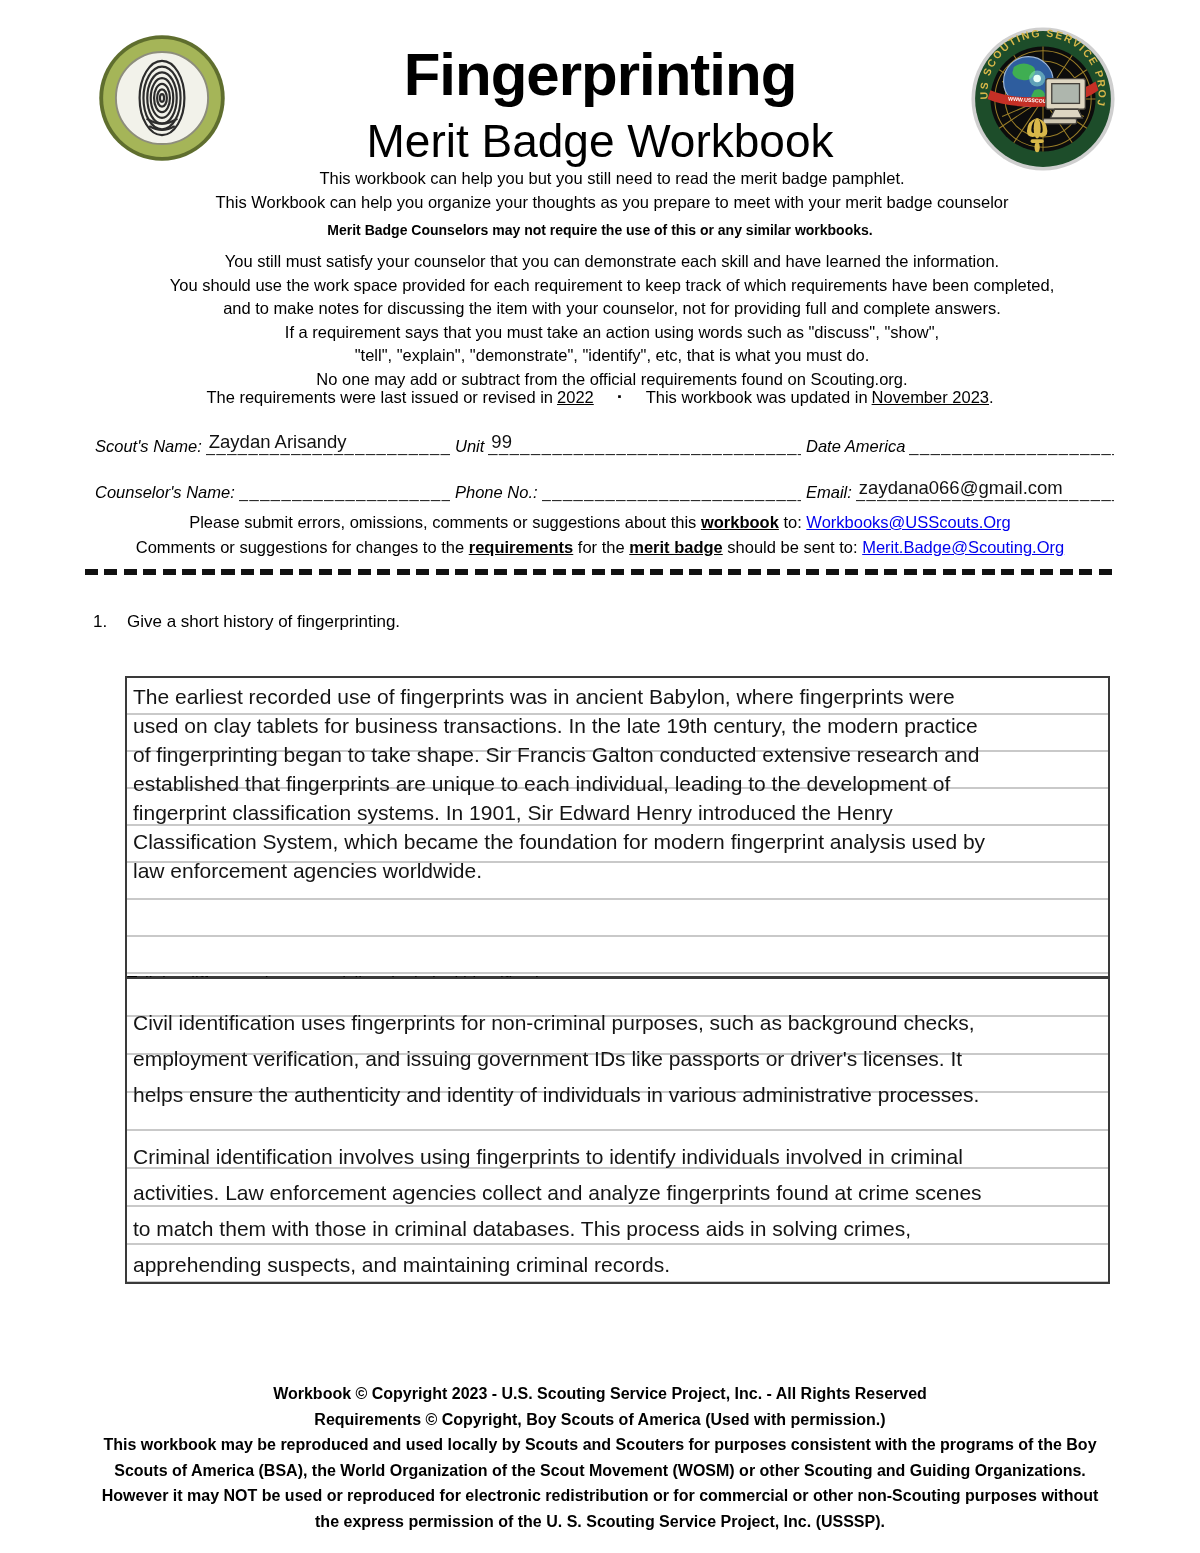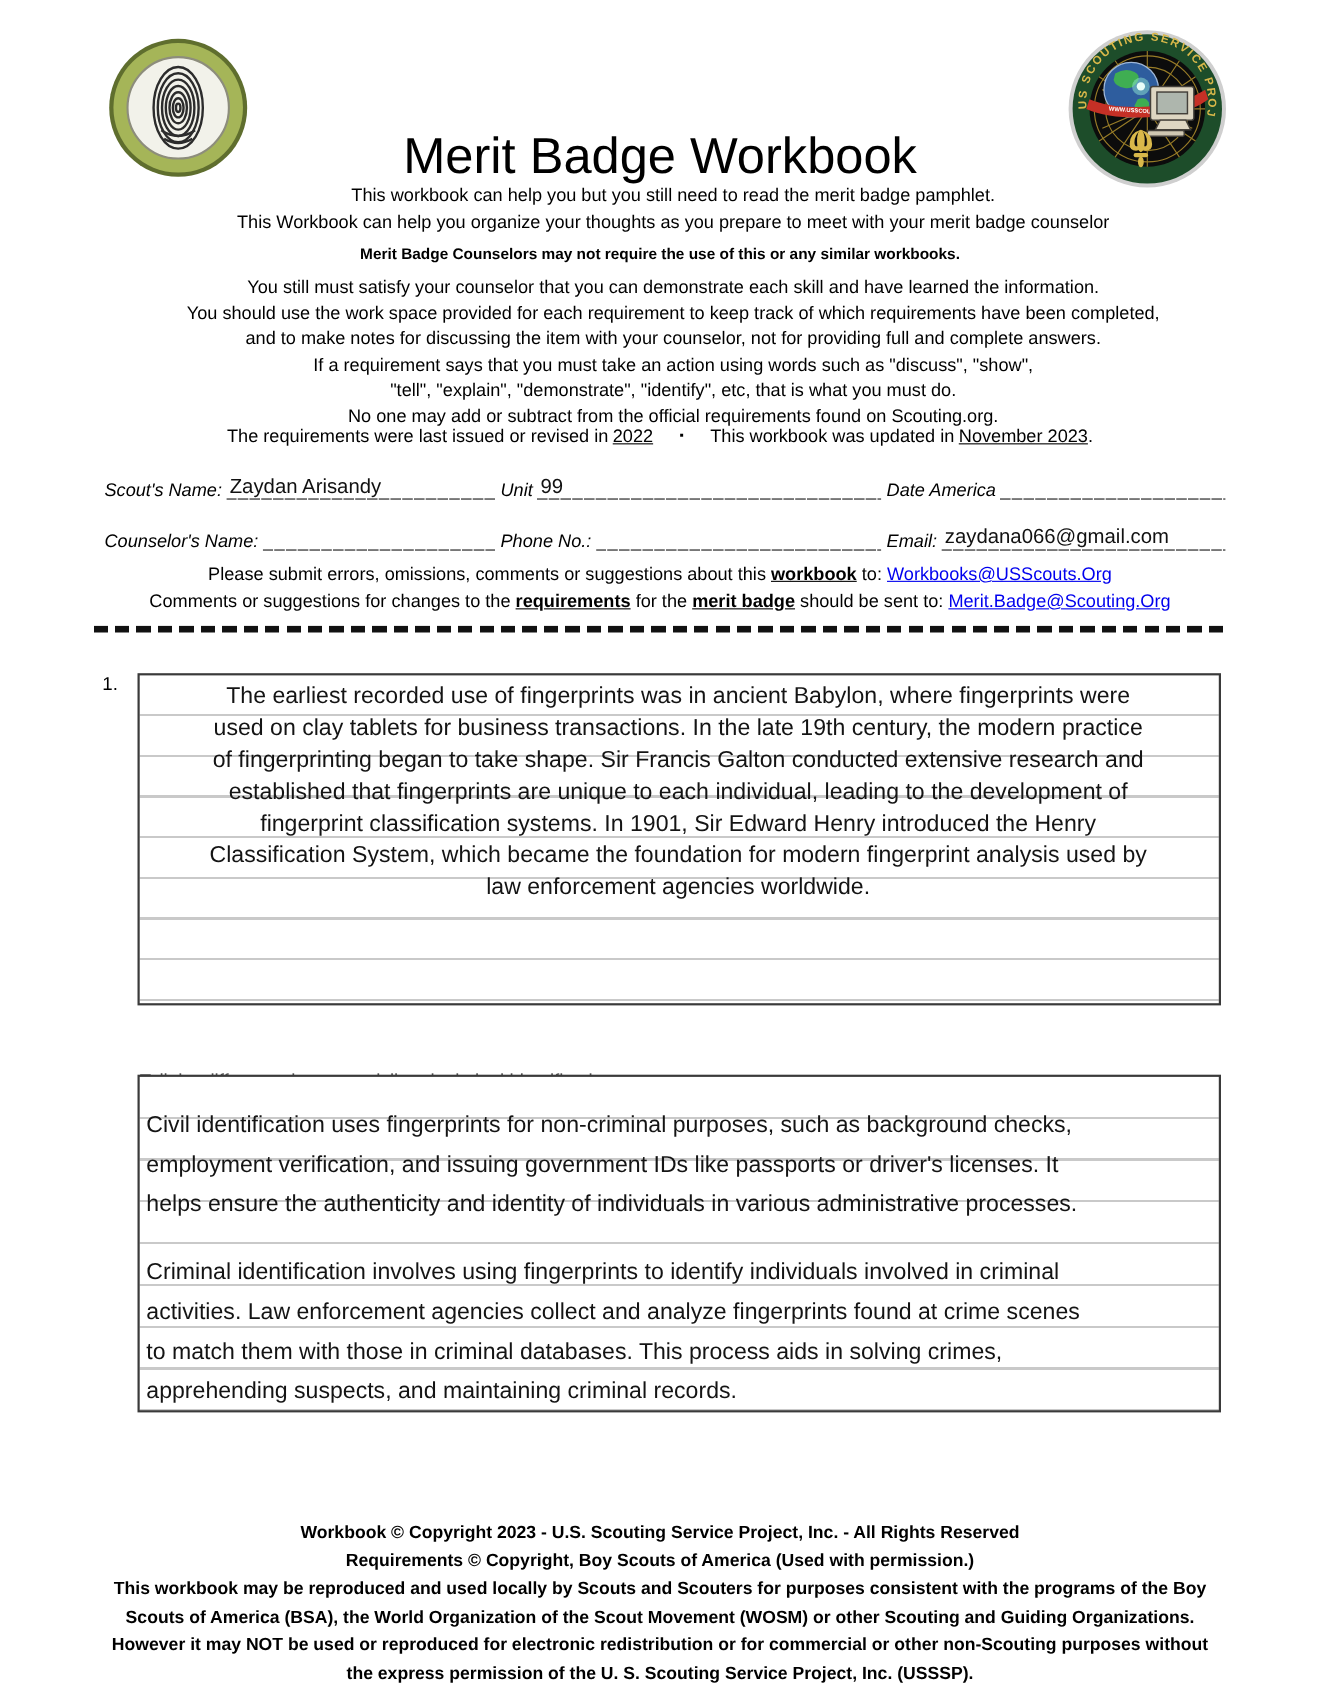--- a/index.html
+++ b/index.html
@@ -34,22 +34,22 @@
   .submit-line{position:absolute;left:0;right:0;text-align:center;font-size:16.5px;}
   .submit-line .bu{font-weight:bold;text-decoration:underline;}
   .submit-line a{color:#0000ee;text-decoration:underline;margin-top:32px;}
   
   .divider{position:absolute;left:85px;width:1030px;top:569px;height:6px;
     background:repeating-linear-gradient(90deg,#111 0 13px,transparent 13px 19.5px);}
   
   .q-row{position:absolute;left:93px;right:90px;font-size:17px;}
   .q-num{display:inline-block;width:34px;}
   .answer-box{position:absolute;left:125px;width:981px;border:2px solid #3a3a3a;background:#fff;}
-  #box1{top:612px;height:298px;
-    background-image:repeating-linear-gradient(to bottom,transparent 0 35px,#c9c9c9 35px 37px);text-align:center;}
+  #box1{top:676px;height:298px;
+    background-image:repeating-linear-gradient(to bottom,transparent 0 35px,#c9c9c9 35px 37px);}
   #box2{top:977px;height:303px;
     background-image:repeating-linear-gradient(to bottom,transparent 0 36px,#c9c9c9 36px 38px);}
   .ans{white-space:pre-line;color:#141414;font-size:21px;}
   .ans1{padding:4px 8px 0 6px;line-height:29px;}
   .ans2a{padding:26px 8px 0 6px;line-height:36px;}
   .ans2b{padding:26px 8px 0 6px;line-height:36px;margin-top:0;}
   
   .footer{position:absolute;left:0;right:0;top:1381px;text-align:center;font-weight:bold;
           font-size:16px;line-height:25.5px;white-space:pre-line;}
 </style>
@@ -109,20 +109,21 @@
       <g fill="#d9b84a">
         <ellipse cx="46" cy="70" rx="2.4" ry="7"></ellipse>
         <path d="M46 63 q-7 2 -7 9 q0 4 4 4 q3 0 2 -3 q-3 1 -3 -2 q0 -5 4 -8 z"></path>
         <path d="M46 63 q7 2 7 9 q0 4 -4 4 q-3 0 -2 -3 q3 1 3 -2 q0 -5 -4 -8 z"></path>
         <rect x="41.5" y="77.5" width="9" height="2.6" rx="1.2"></rect>
         <ellipse cx="46" cy="83" rx="1.8" ry="3.4"></ellipse>
       </g>
     </svg>
   </div>
 
+  <div class="title">Fingerprinting</div>
   <div class="subtitle">Merit Badge Workbook</div>
 
   <div class="center-lines intro">This workbook can help you but you still need to read the merit badge pamphlet.
 This Workbook can help you organize your thoughts as you prepare to meet with your merit badge counselor</div>
 
   <div class="notice-title">Merit Badge Counselors may not require the use of this or any similar workbooks.</div>
   <div class="center-lines notice">You still must satisfy your counselor that you can demonstrate each skill and have learned the information.
 You should use the work space provided for each requirement to keep track of which requirements have been completed,
 and to make notes for discussing the item with your counselor, not for providing full and complete answers.
 If a requirement says that you must take an action using words such as "discuss", "show",

